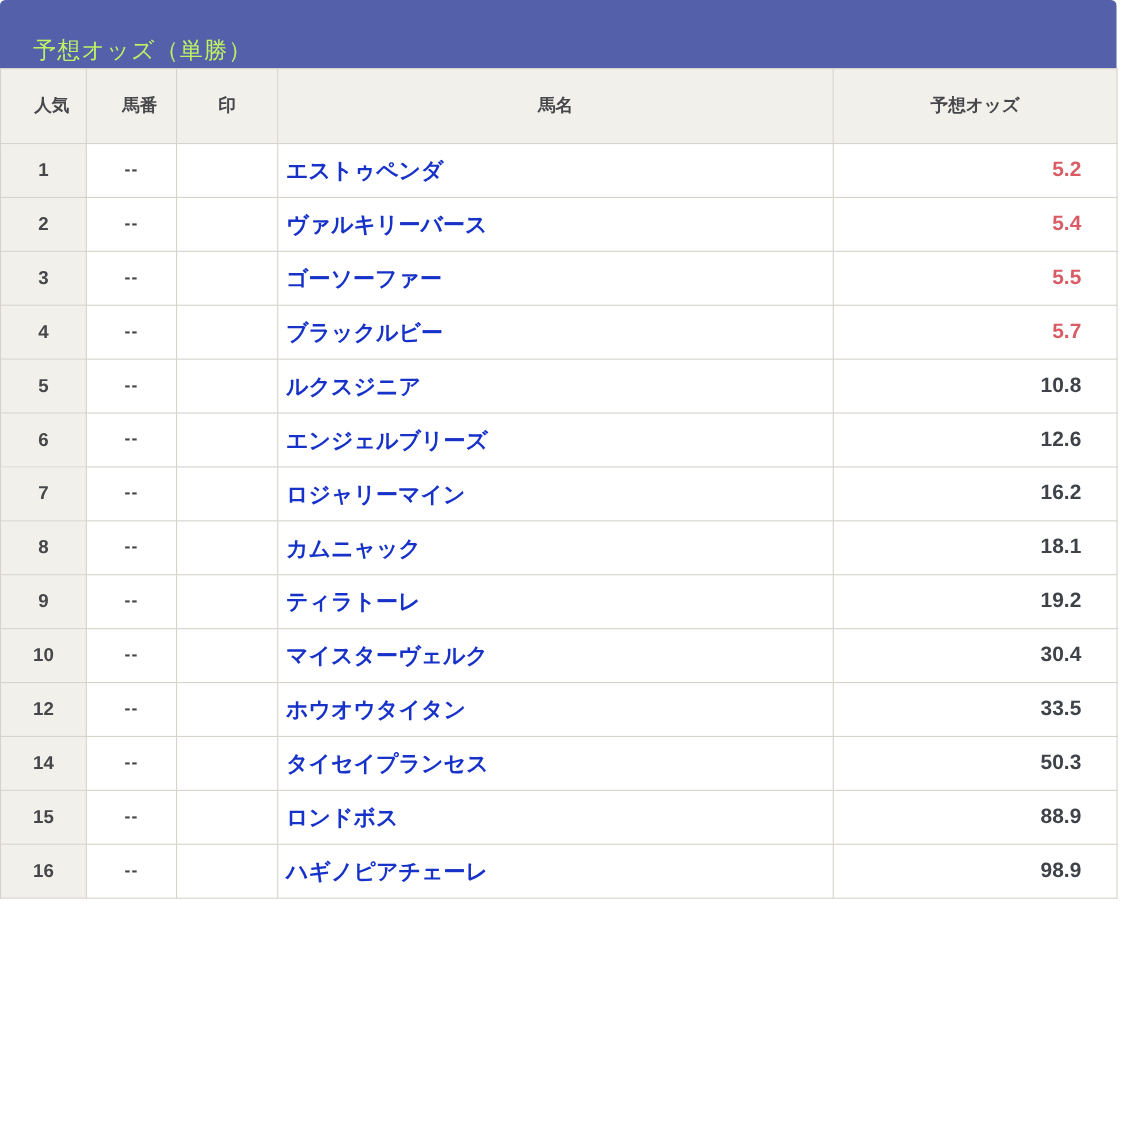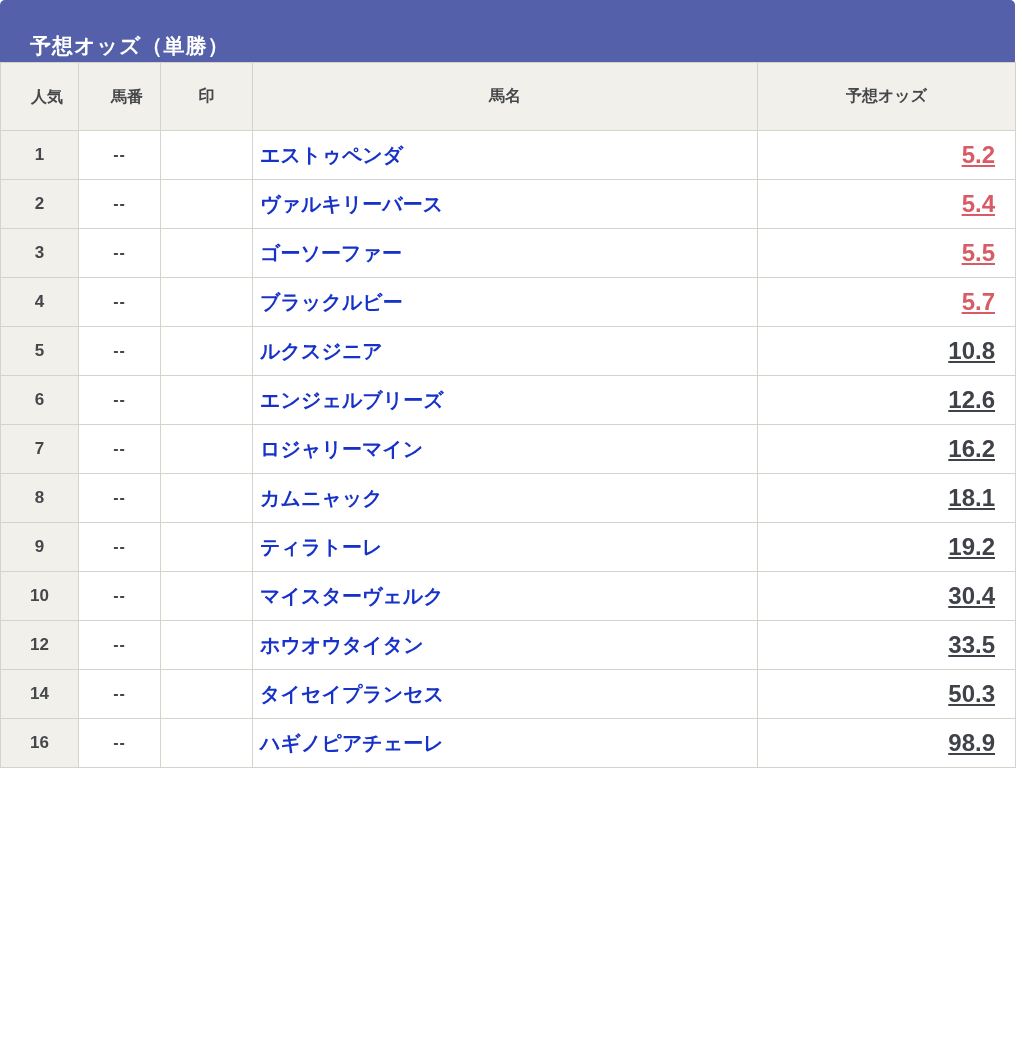--- a/index.html
+++ b/index.html
@@ -19,21 +19,21 @@
   }
   .page{width:1016px;}
   .title-bar{
     width:1015px;height:62px;
     background:var(--accent);
     border-radius:5px 5px 0 0;
     display:flex;align-items:center;
     padding-left:30px;
   }
   .title-bar .title-text{
-    color:#ffffff;font-size:21px;font-weight:bold;
+    color:#bef264;font-size:21px;font-weight:normal;
     letter-spacing:1px;
     margin-top:30px;
   }
   table.odds{
     width:1015px;
     border-collapse:collapse;
     table-layout:fixed;
   }
   table.odds th, table.odds td{
     border:1px solid var(--line);
@@ -60,22 +60,22 @@
     text-align:center;font-size:17px;color:var(--ink);
   }
   td.c-num{text-align:center;font-size:16px;color:var(--ink);letter-spacing:1px;}
   td.c-mark{text-align:center;font-size:16px;color:var(--ink);}
   td.c-name{text-align:left;padding-left:7px;}
   td.c-name a.horse-link{
     color:var(--link);font-size:20px;font-weight:bold;
     text-decoration:none;cursor:pointer;
   }
   td.c-odds{
-    text-align:right;padding-right:20px;
-    font-size:24px;color:#3f4248;text-decoration:underline;
+    text-align:right;padding-right:32px;
+    font-size:19px;color:#3f4248;
   }
   td.c-odds.hot{color:var(--hot);}
 </style>
 </head>
 <body>
 
 <div class="page">
 
   <div class="title-bar">
     <span class="title-text">予想オッズ（単勝）</span>
@@ -187,20 +187,27 @@
           <td class="c-odds">33.5</td>
         </tr>
         <tr>
           <td class="c-rank">14</td>
           <td class="c-num">--</td>
           <td class="c-mark"></td>
           <td class="c-name"><a class="horse-link">タイセイプランセス</a></td>
           <td class="c-odds">50.3</td>
         </tr>
         <tr>
+          <td class="c-rank">15</td>
+          <td class="c-num">--</td>
+          <td class="c-mark"></td>
+          <td class="c-name"><a class="horse-link">ロンドボス</a></td>
+          <td class="c-odds">88.9</td>
+        </tr>
+        <tr>
           <td class="c-rank">16</td>
           <td class="c-num">--</td>
           <td class="c-mark"></td>
           <td class="c-name"><a class="horse-link">ハギノピアチェーレ</a></td>
           <td class="c-odds">98.9</td>
         </tr>
       </tbody>
   </table>
 
 </div>

